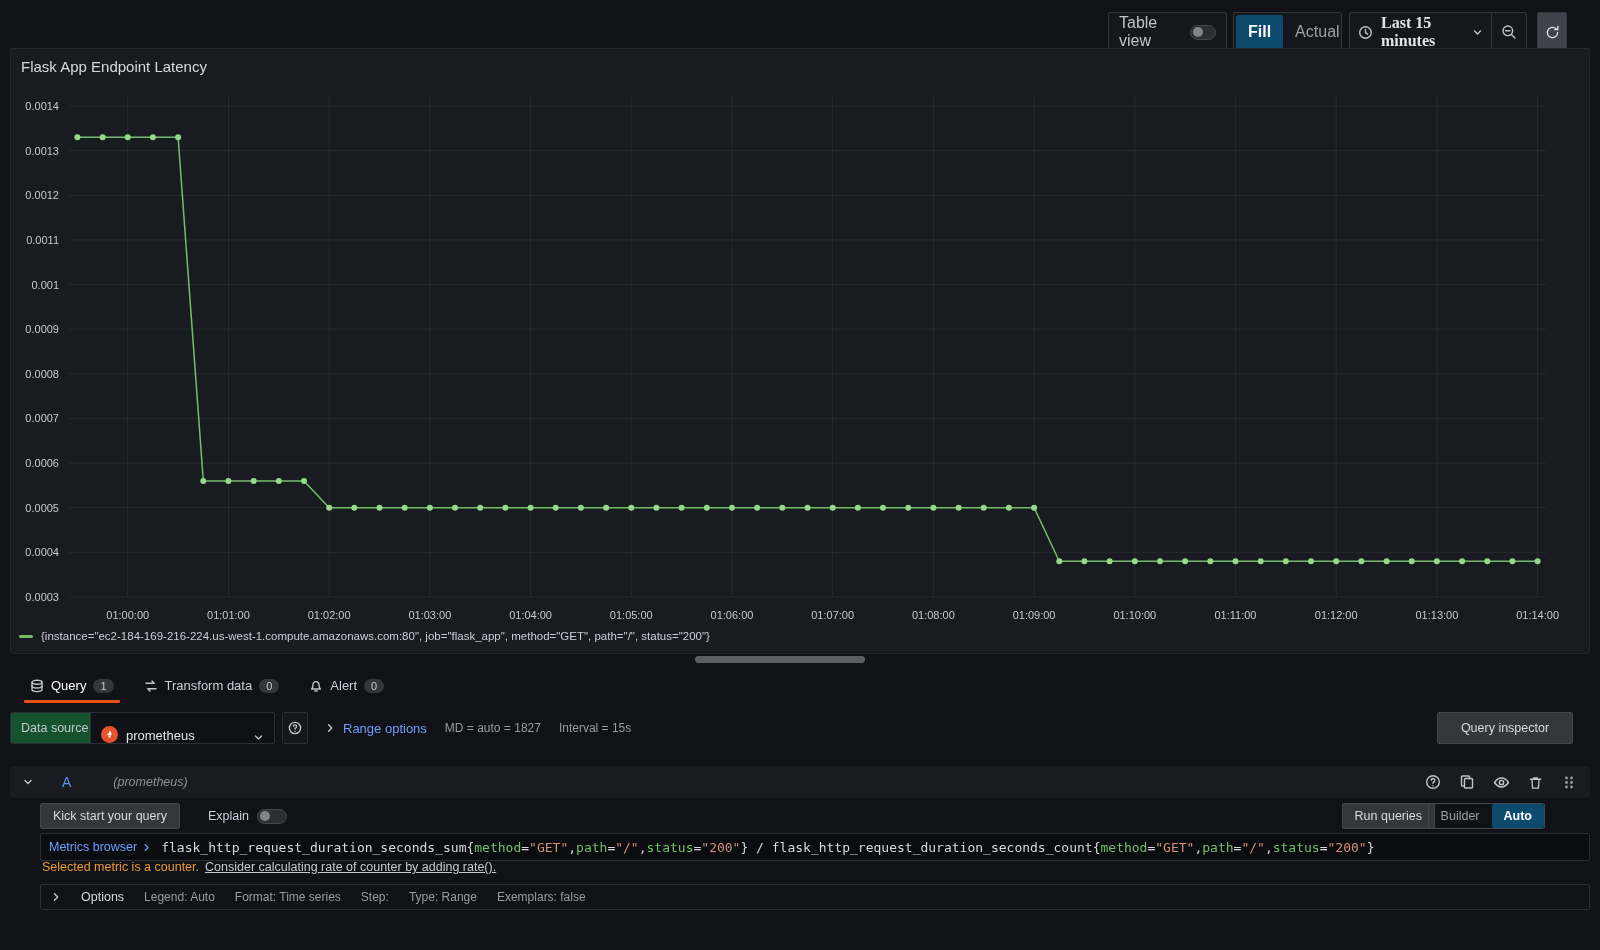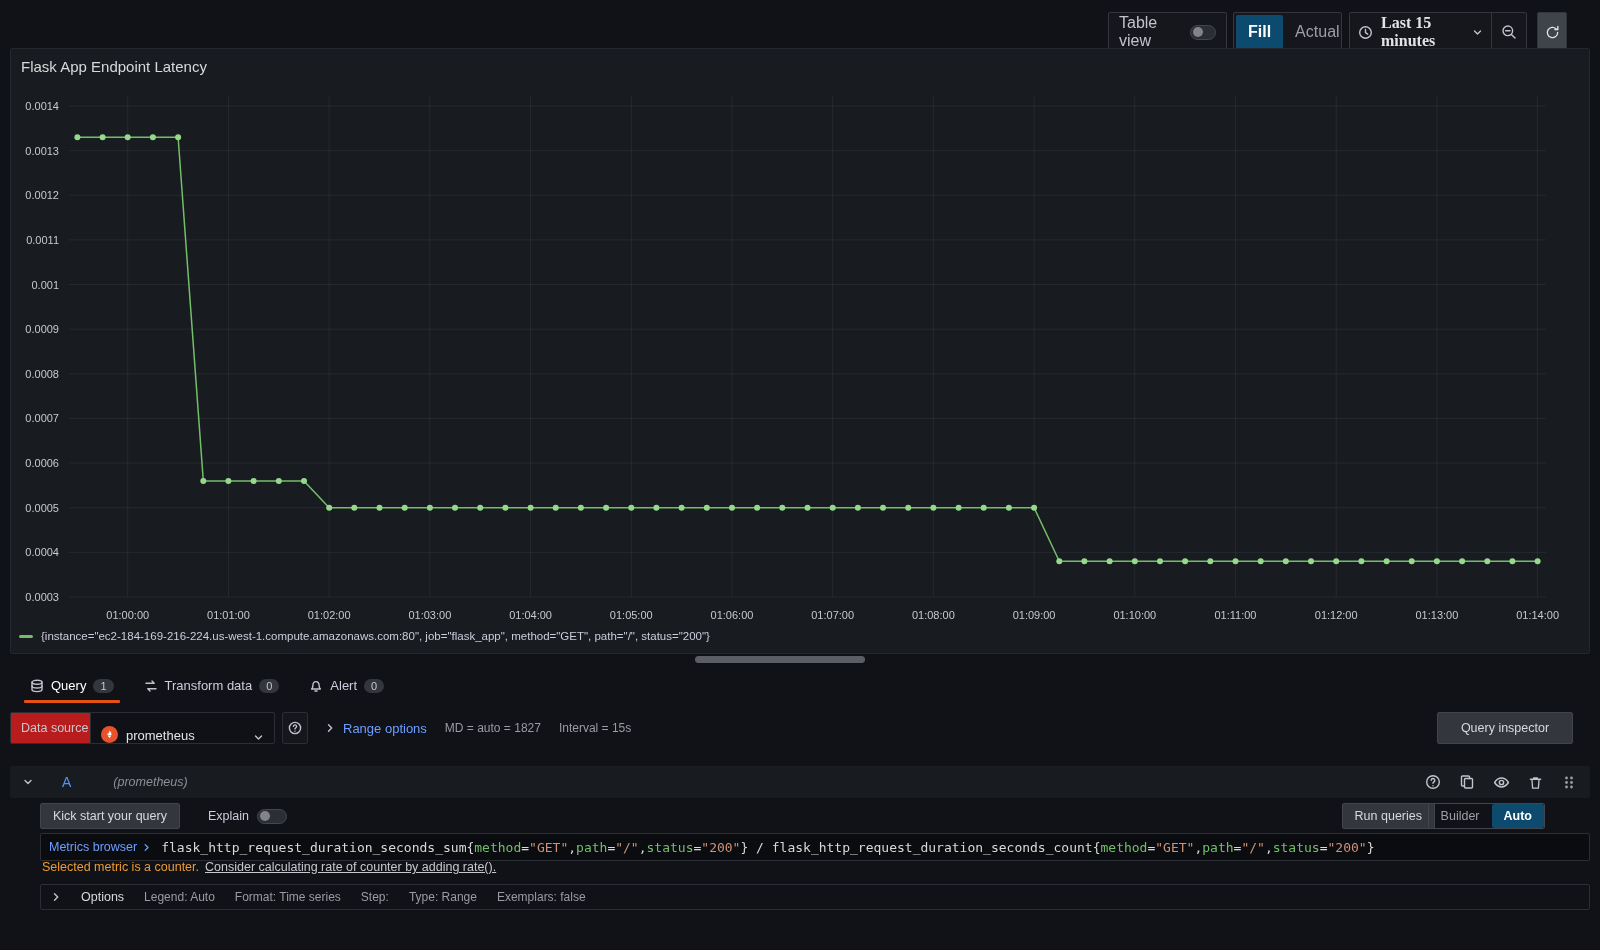--- a/index.html
+++ b/index.html
@@ -25,21 +25,21 @@
   .scroll-handle { position:absolute; left:695px; top:656px; width:170px; height:7px; border-radius:4px; background:#5b5e64; }
 
   
   .tabs { position:absolute; left:0; top:668px; width:1600px; height:35px; display:flex; align-items:center; gap:10px; padding-left:20px; }
   .tab { position:relative; height:35px; display:flex; align-items:center; gap:7px; padding:0 10px; font-size:13px; color:#ccccdc; cursor:pointer; }
   .tab .badge { background:#34363d; color:#c7c8ce; font-size:11px; border-radius:9px; padding:1px 7px; }
   .tab.active { color:#ffffff; font-weight:500; }
   .tab.active .underline { position:absolute; left:4px; right:4px; bottom:0; height:3px; background:#e55113; border-radius:1px; }
 
   
-  .ds-chip { position:absolute; left:10px; top:712px; height:32px; display:flex; align-items:center; padding:0 10px; background:#b91c1c; border:1px solid #2c2e36; border-radius:2px 0 0 2px; font-size:12.5px; color:#c7c8ce; }
+  .ds-chip { position:absolute; left:10px; top:712px; height:32px; display:flex; align-items:center; padding:0 10px; background:#14532d; border:1px solid #2c2e36; border-radius:2px 0 0 2px; font-size:12.5px; color:#c7c8ce; }
   .ds-select { position:absolute; left:90px; top:712px; width:185px; height:32px; display:flex; align-items:flex-end; gap:8px; padding:0 10px; background:#0f1116; border:1px solid #2c2e36; border-radius:0 2px 2px 0; font-size:13px; color:#e3e4e8; cursor:pointer; }
   .ds-select .caret { margin-left:auto; }
   .prom { width:17px; height:17px; border-radius:50%; background:#e6522c; display:flex; align-items:center; justify-content:center; }
   .help-btn { position:absolute; left:282px; top:712px; width:26px; height:32px; border:1px solid #2c2e36; background:#16171d; border-radius:2px; display:flex; align-items:center; justify-content:center; color:#c2c3cb; font-size:12px; cursor:pointer; }
   .qopts { position:absolute; left:325px; top:712px; height:32px; display:flex; align-items:center; gap:8px; font-size:13px; }
   .qopts .link { color:#6e9fff; font-weight:500; cursor:pointer; }
   .dim { color:#9a9ba3; font-size:12px; }
   .btn { background:#34363d; border:1px solid #42454c; border-radius:2px; color:#d8d9da; font-size:12.5px; display:flex; align-items:center; justify-content:center; cursor:pointer; }
   .q-inspector { position:absolute; left:1437px; top:712px; width:136px; height:32px; font-weight:500; }
 

